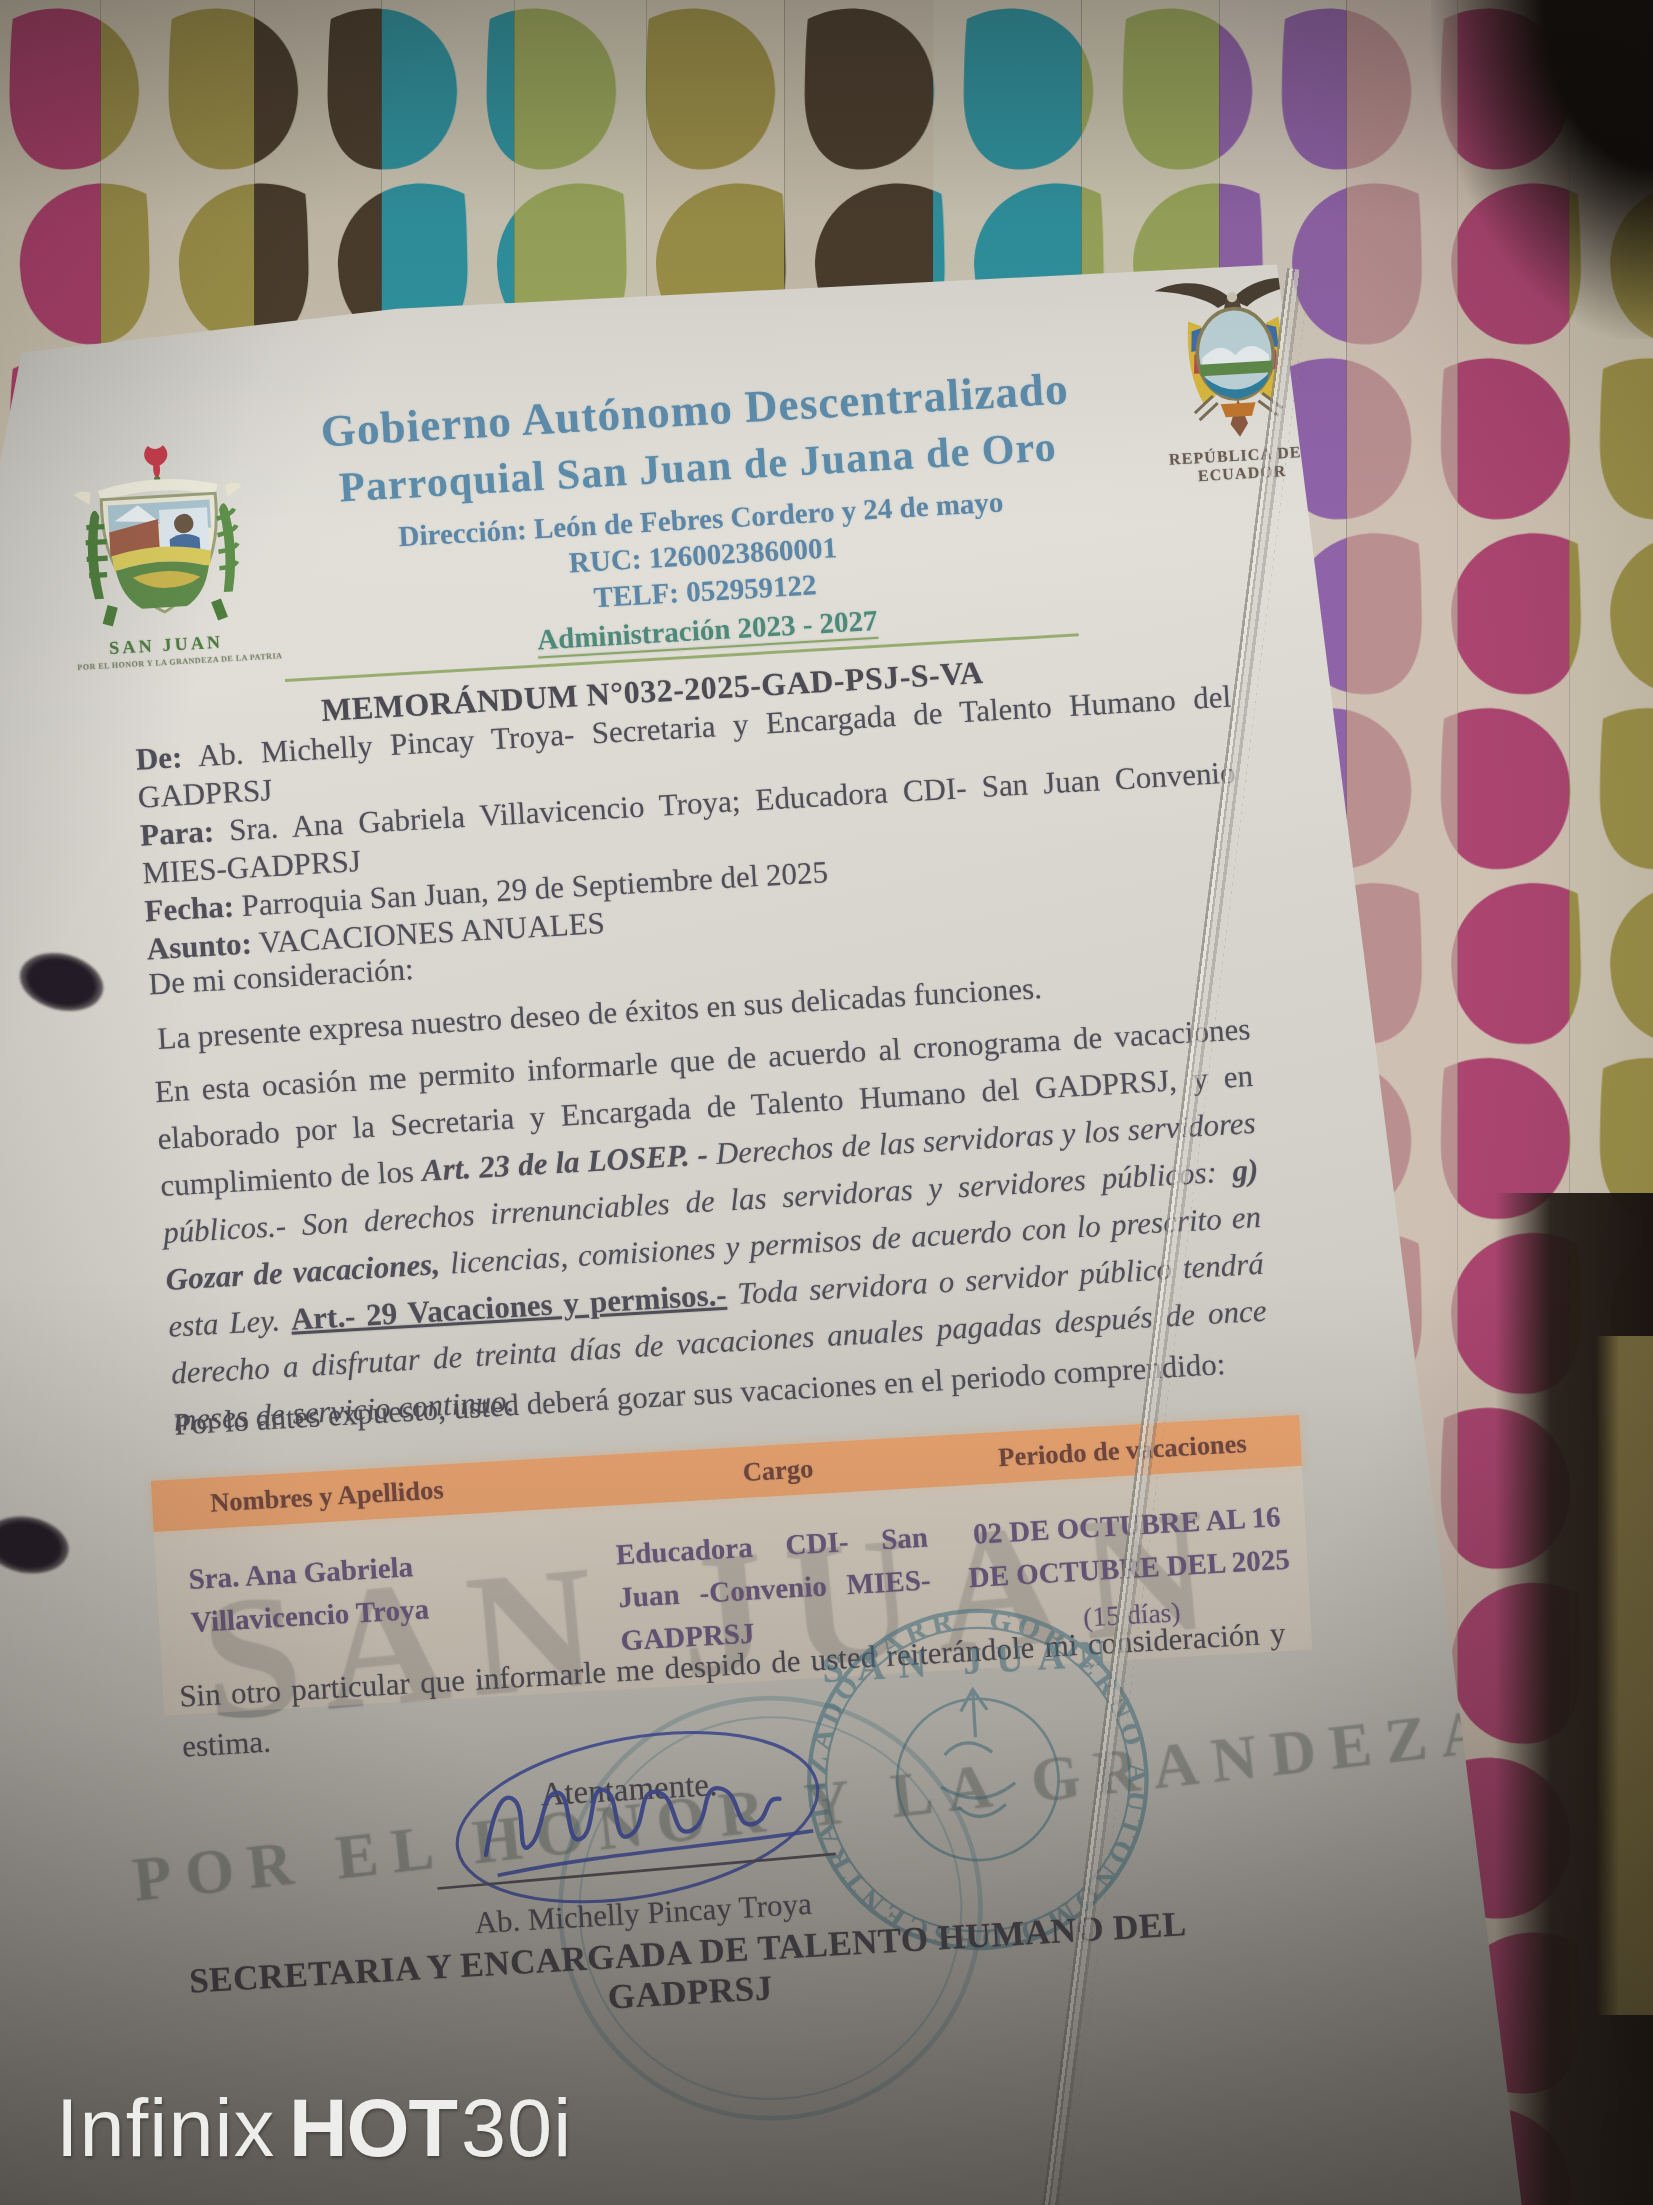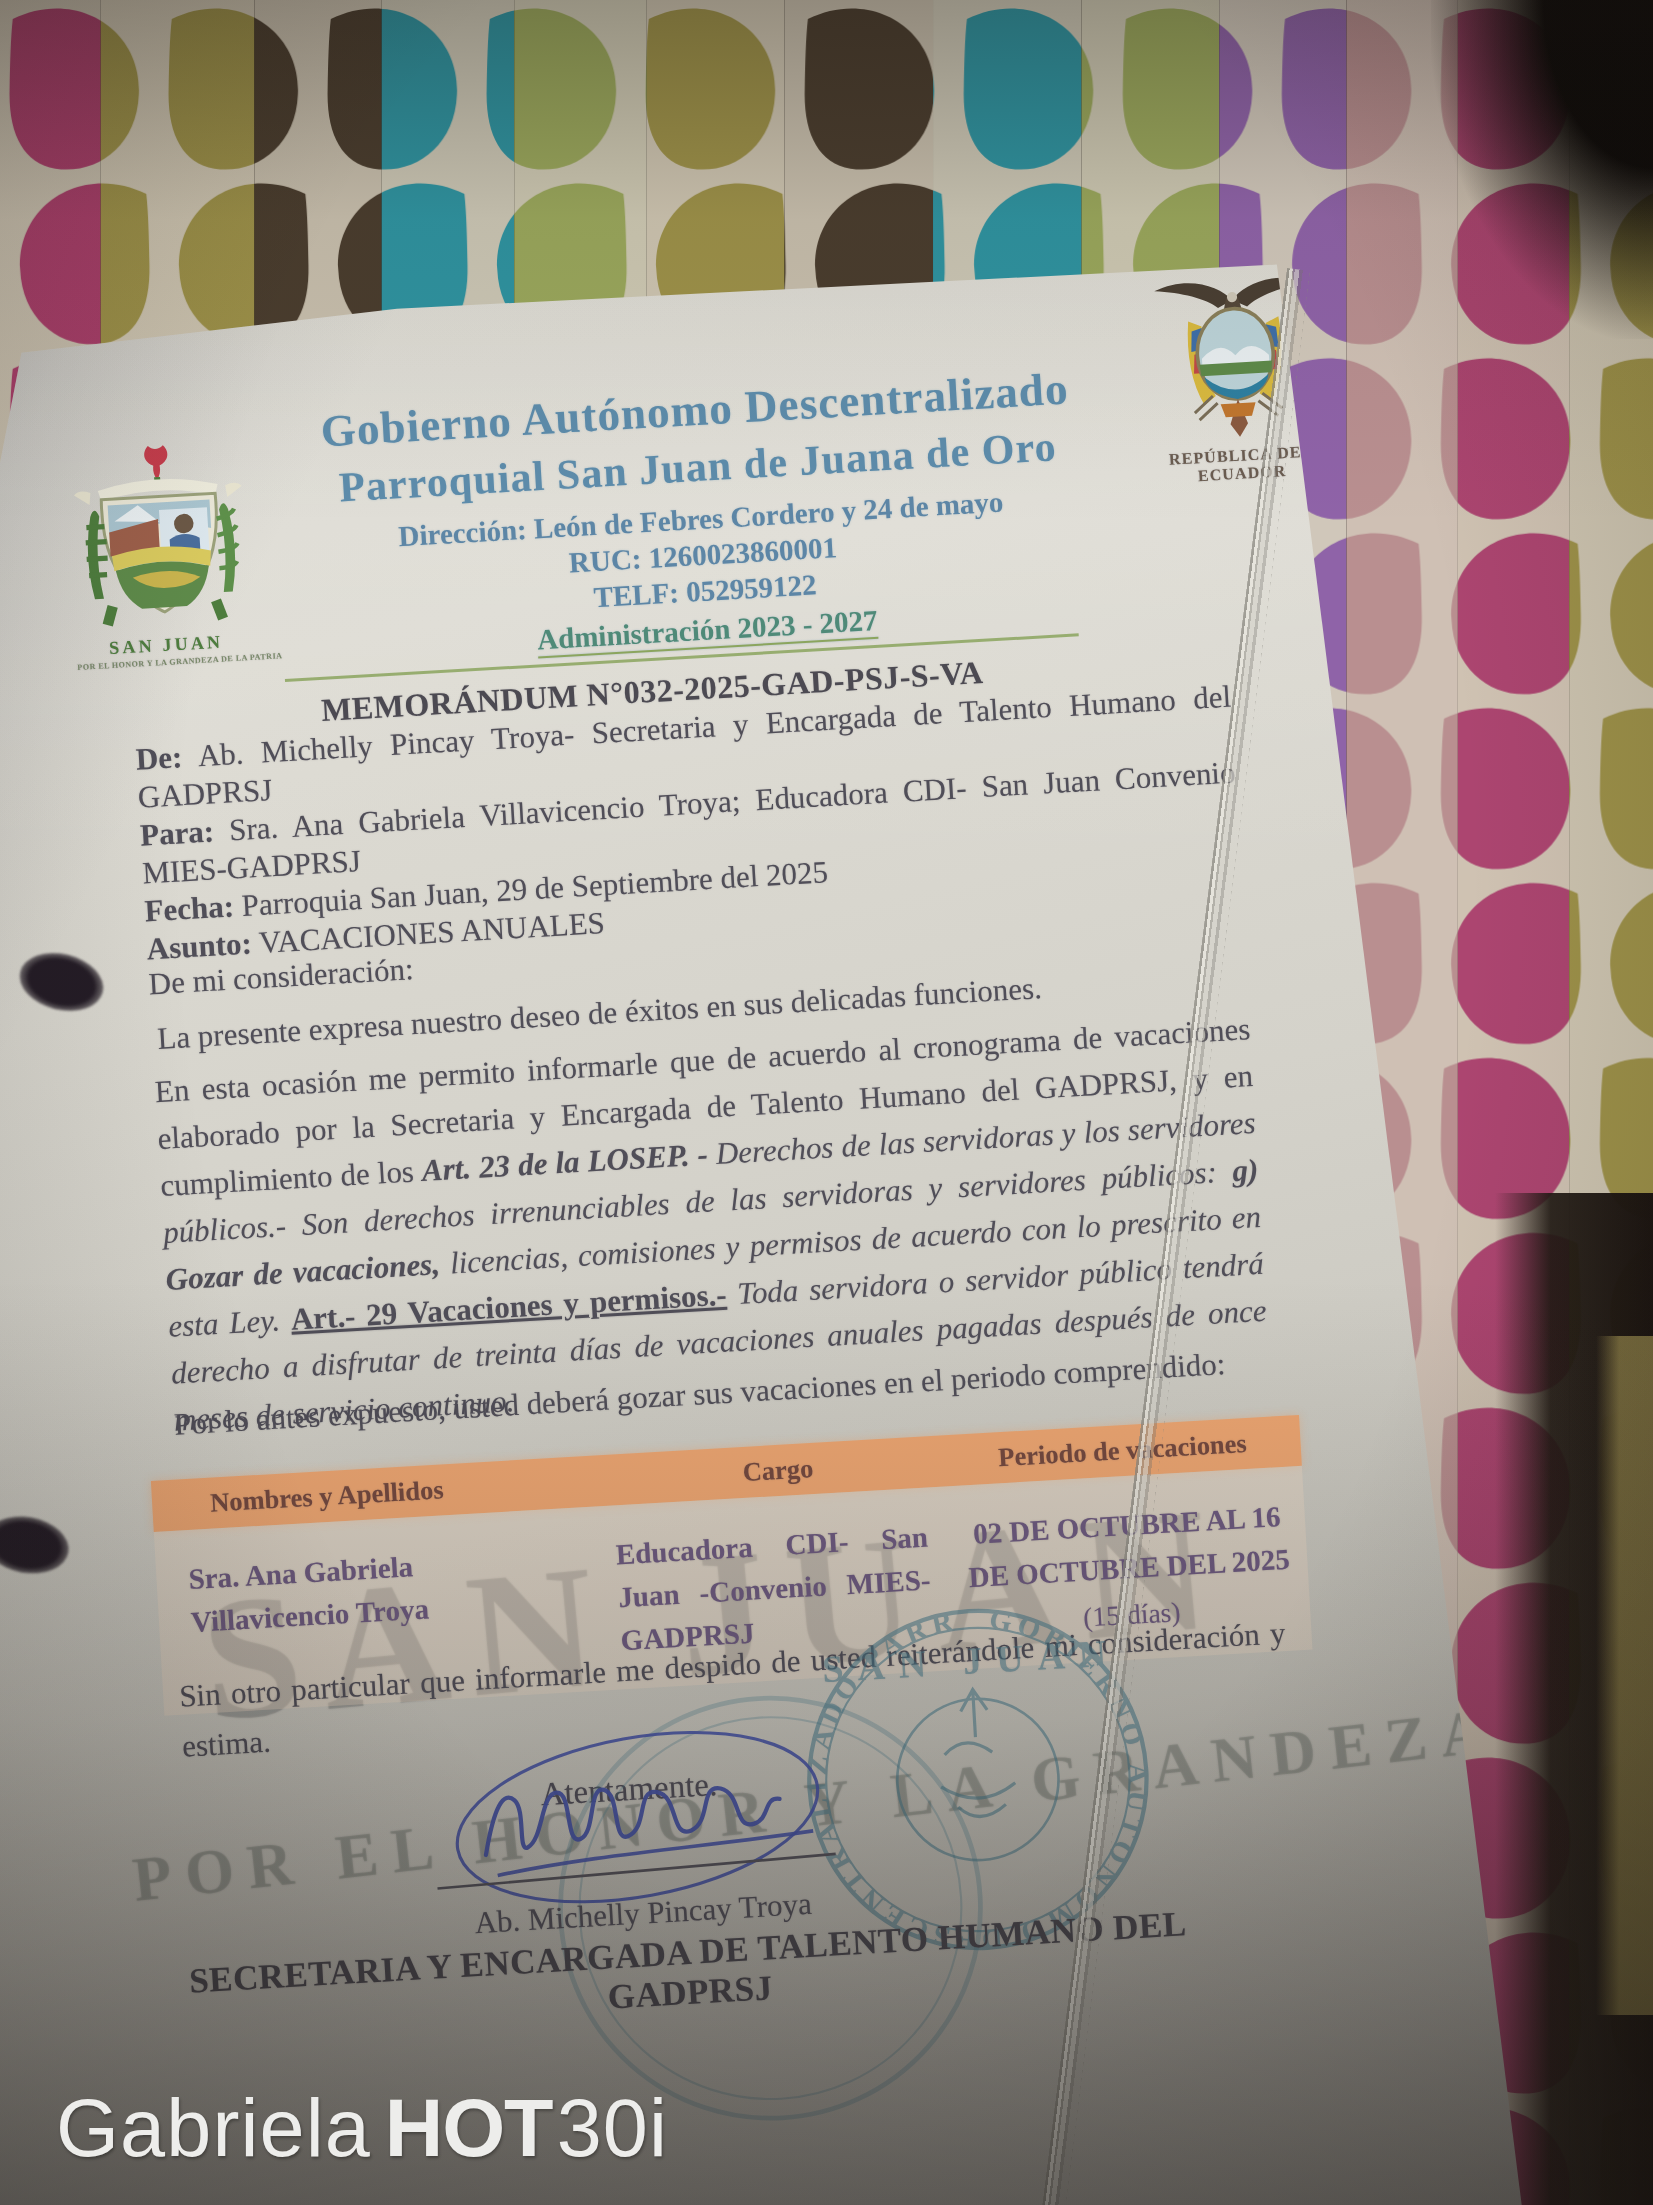--- a/index.html
+++ b/index.html
@@ -309,16 +309,16 @@
 
       <div class="signer-name">Ab. Michelly Pincay Troya</div>
       <div class="signer-title">SECRETARIA Y ENCARGADA DE TALENTO HUMANO DEL GADPRSJ</div>
     </div>
   </div>
 
   <div class="stack-edges"></div>
   <div class="vignette"></div>
 
   <div class="device-watermark">
-    <span class="b">Gabriela</span><span class="m">HOT</span><span class="v">30i</span>
+    <span class="b">Infinix</span><span class="m">HOT</span><span class="v">30i</span>
   </div>
 </div>
 
 
 </body></html>

